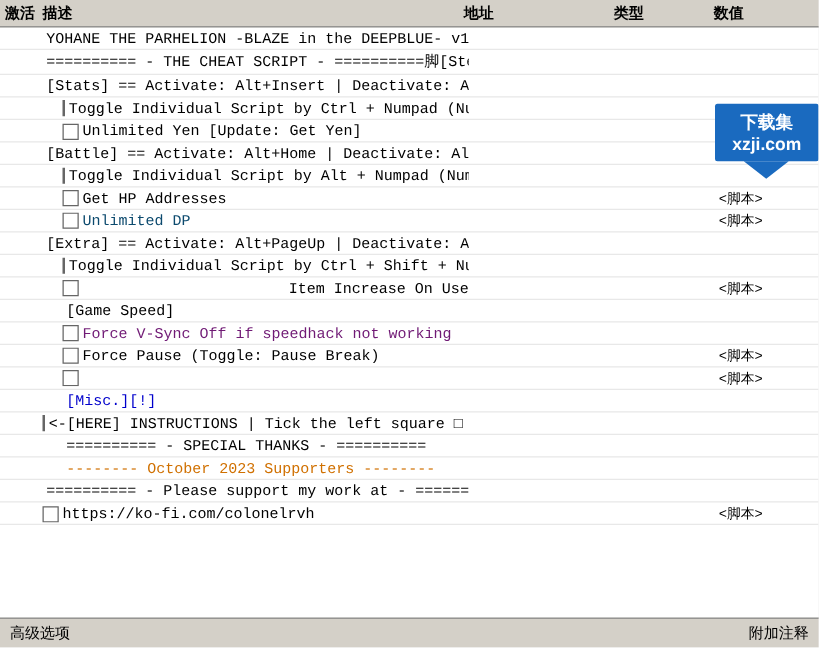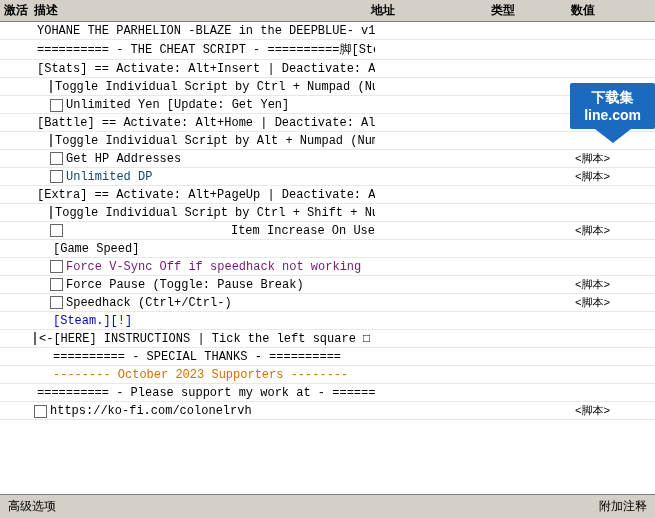--- a/index.html
+++ b/index.html
@@ -265,31 +265,30 @@
         <span>Force Pause (Toggle: Pause Break)</span>
       </div>
       <div class="cell-addr"></div>
       <div class="cell-type"></div>
       <div class="cell-value"><span style="color:#000;font-size:11px;">&lt;脚本&gt;</span></div>
     </div>
       <div class="table-row">
       <div class="cell-active"></div>
       <div class="cell-desc" style="color:#000;padding-left:20px;display:flex;align-items:center;">
         <span class="checkbox" style="margin-right:3px;"></span>
-        <span>Speedhack (Ctrl+/Ctrl-)</span>
       </div>
       <div class="cell-addr"></div>
       <div class="cell-type"></div>
       <div class="cell-value"><span style="color:#000;font-size:11px;">&lt;脚本&gt;</span></div>
     </div>
       <div class="table-row">
       <div class="cell-active"></div>
       <div class="cell-desc" style="color:#0000cc;padding-left:4px;display:flex;align-items:center;">
         <span style="display:inline-block;width:16px;margin-right:3px;"></span>
-        <span>[Steam.][!]</span>
+        <span>[Misc.][!]</span>
       </div>
       <div class="cell-addr"></div>
       <div class="cell-type"></div>
       <div class="cell-value"></div>
     </div>
       <div class="table-row">
       <div class="cell-active"></div>
       <div class="cell-desc" style="color:#000;padding-left:4px;display:flex;align-items:center;">
         <span class="checkbox" style="margin-right:3px;"></span>
         <span>&lt;-[HERE] INSTRUCTIONS | Tick the left square □ of this line to view -</span>
@@ -334,21 +333,21 @@
         <span class="checkbox" style="margin-right:3px;"></span>
         <span>https://ko-fi.com/colonelrvh</span>
       </div>
       <div class="cell-addr"></div>
       <div class="cell-type"></div>
       <div class="cell-value"><span style="color:#000;font-size:11px;">&lt;脚本&gt;</span></div>
     </div>
       <div style="position: absolute; right: 0; top: 40px; z-index: 10; pointer-events: none; margin-top: 21px;">
     <div style="background:#1a6abf;color:#fff;font-size:14px;font-weight:bold;padding:6px 14px;text-align:center;font-family:sans-serif;border-radius:2px;">
       <div>下载集</div>
-      <div>line.com</div>
+      <div>xzji.com</div>
     </div>
     <div style="width:0;height:0;border-left:18px solid transparent;border-right:18px solid transparent;border-top:14px solid #1a6abf;margin:0 auto;"></div>
   </div>
     </div>
 </div>
 
 <div class="bottom-bar">
   <span class="bottom-link">高级选项</span>
   <span class="bottom-link">附加注释</span>
 </div>

